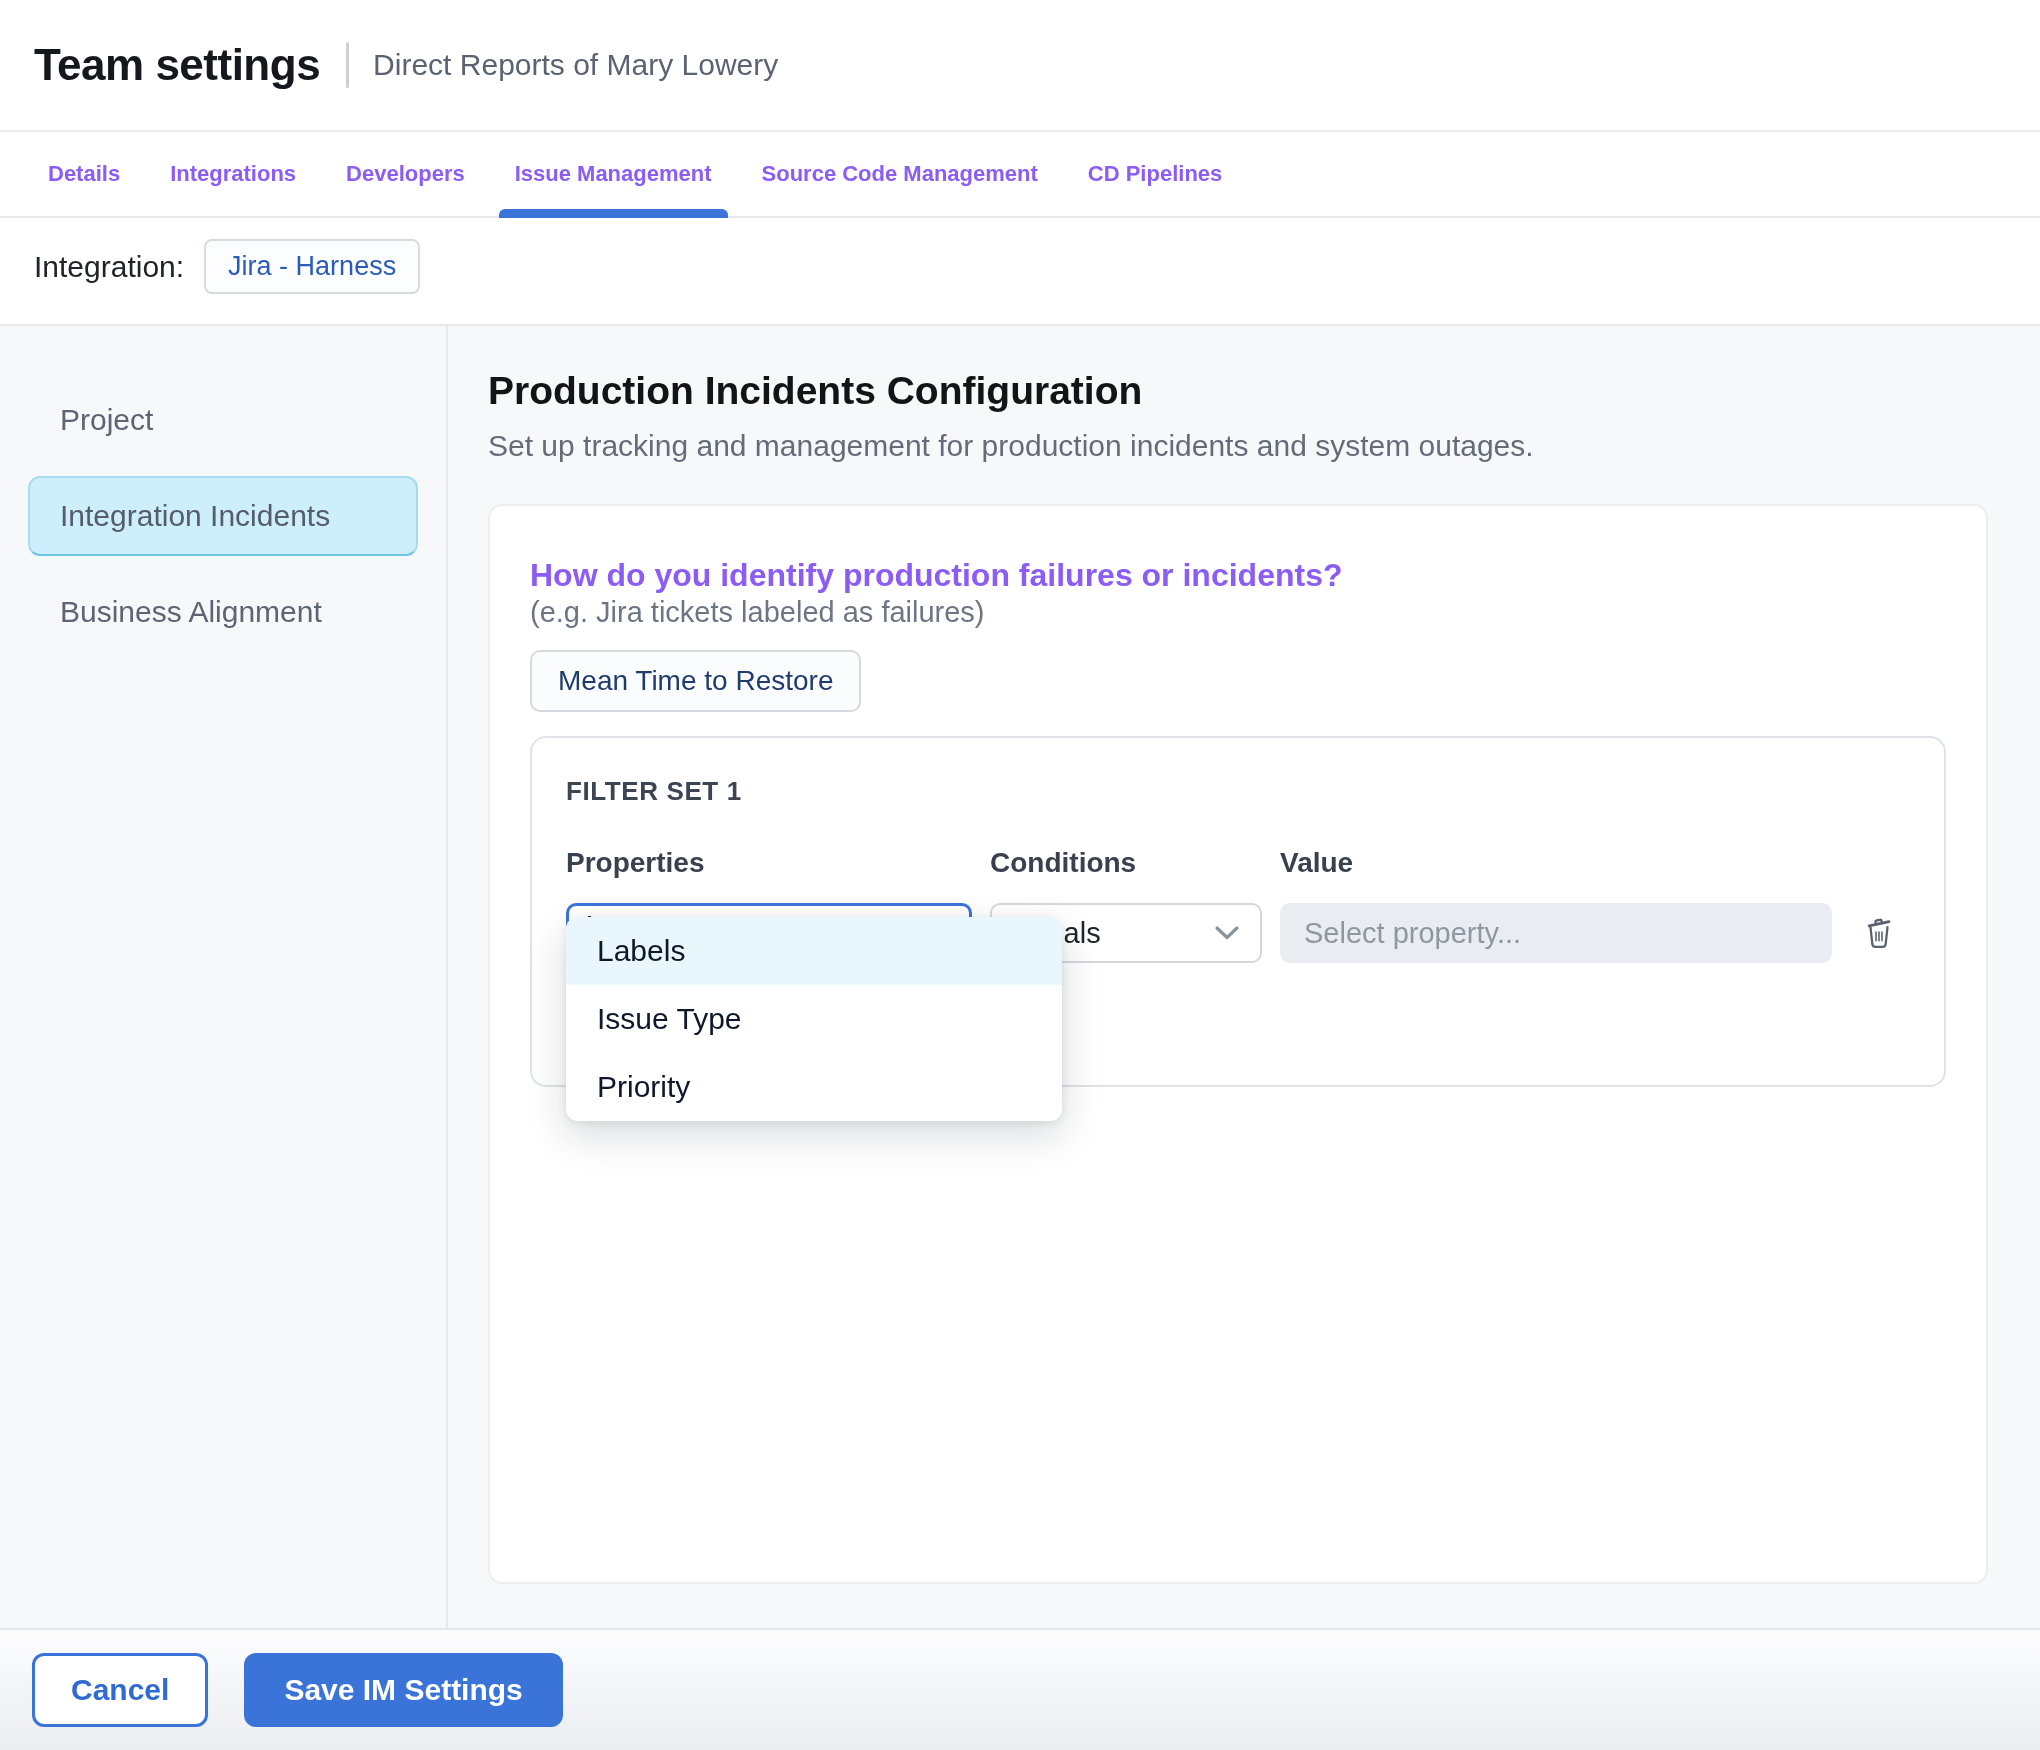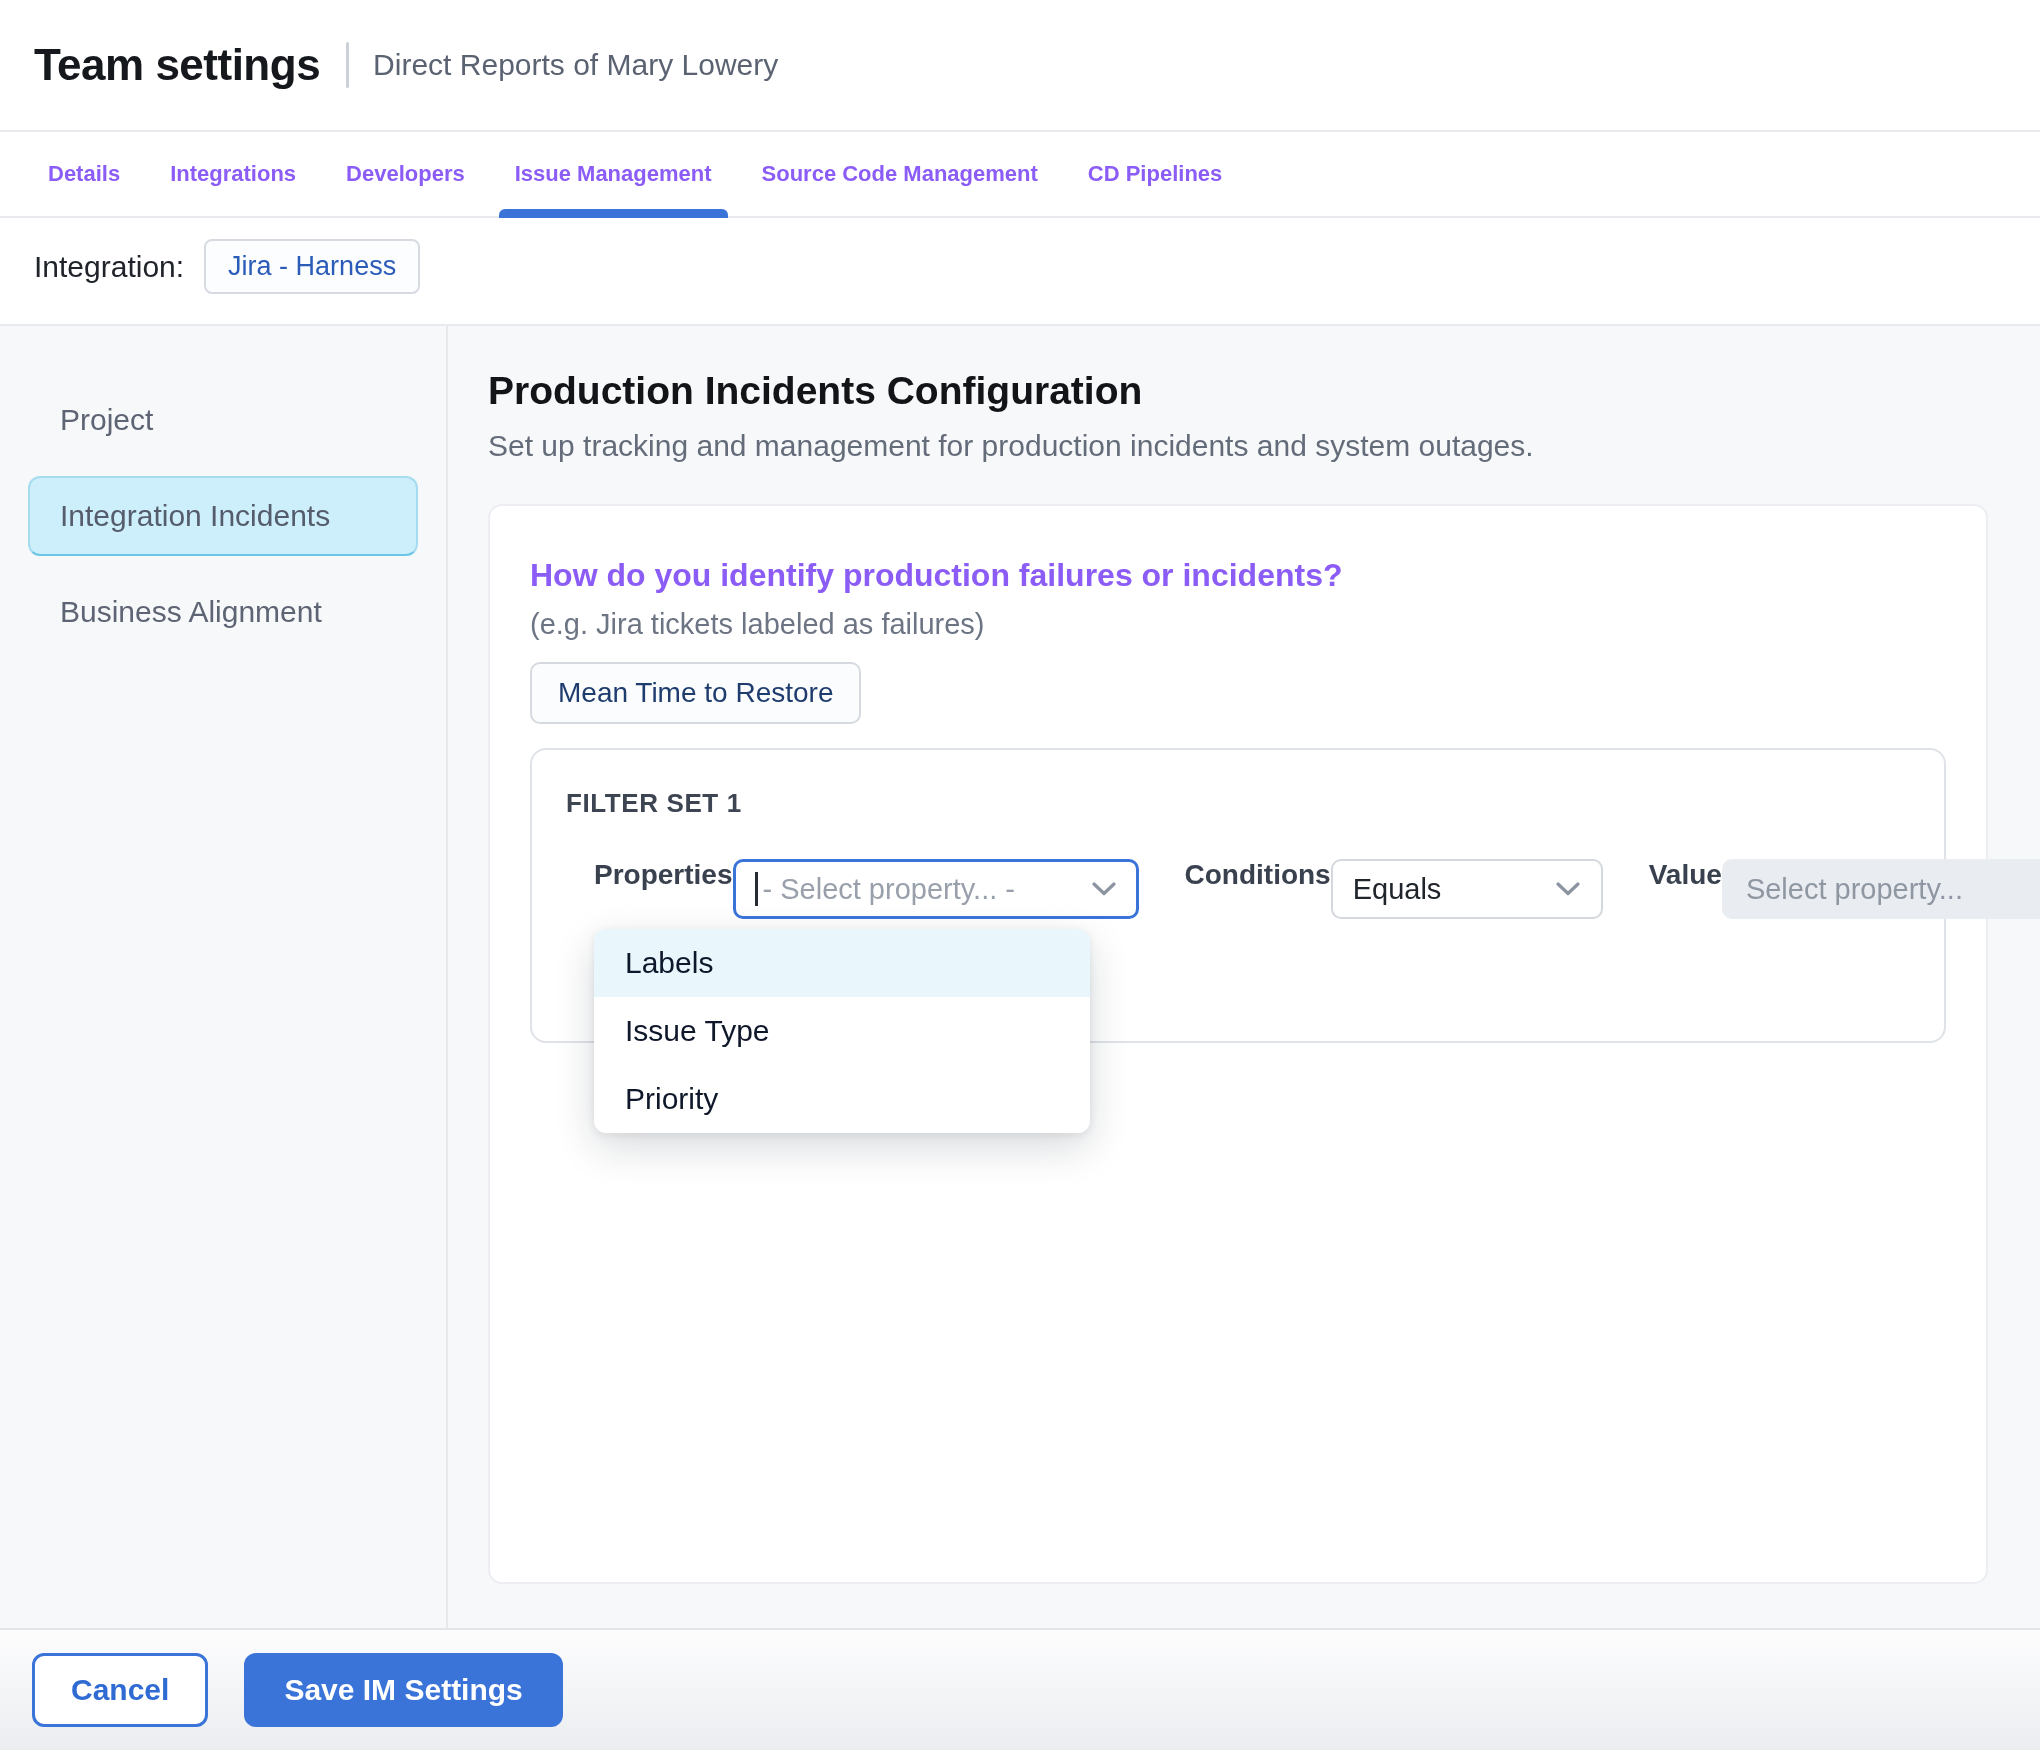--- a/index.html
+++ b/index.html
@@ -38,28 +38,28 @@
        border:2px solid transparent;border-radius:12px;cursor:pointer;}
   .side-item.selected{background:#cdeffb;color:#555c6b;border-color:#a5dcf0;border-bottom-color:#6ec6e6;}
 
   .main{flex:1 1 auto;padding:42px 52px 0 40px;min-width:0;}
   .main-title{font-size:39px;font-weight:700;color:#121418;line-height:46px;}
   .main-subtitle{font-size:30px;color:#646c7a;margin-top:14px;line-height:36px;}
 
   .card{margin-top:40px;background:#ffffff;border:2px solid #eceef2;border-radius:14px;
         padding:50px 40px 0 40px;height:1080px;position:relative;}
   .question{font-size:32px;font-weight:700;color:#8b5cf6;line-height:38px;}
-  .hint{font-size:29px;color:#6d7585;margin-top:12px;line-height:36px;}
+  .hint{font-size:29px;color:#6d7585;line-height:36px;}
   .metric-tab{display:inline-block;margin-top:20px;padding:13px 26px;border:2px solid #d6dae0;
         border-radius:10px;color:#1f3c6e;font-size:28px;font-weight:500;background:#fbfcfd;cursor:pointer;}
 
   .filter-box{margin-top:24px;border:2px solid #dfe3e8;border-radius:16px;padding:38px 34px 122px 34px;}
   .fs-title{font-size:26px;font-weight:700;color:#3d4552;letter-spacing:0.6px;}
   .fs-row{display:flex;gap:18px;margin-top:40px;align-items:flex-end;}
-  .fs-col{display:flex;flex-direction:row;margin-left:28px;}
+  .fs-col{display:flex;flex-direction:column;}
   .col-label{font-size:28px;font-weight:700;color:#3a414e;margin-bottom:24px;}
 
   .select{height:60px;border:2px solid #d4d8de;border-radius:10px;background:#fff;
         display:flex;align-items:center;padding:0 20px;font-size:29px;color:#20242b;cursor:pointer;}
   .select.focused{border:3px solid #3b74d9;padding:0 19px;}
   .placeholder{color:#99a0ab;}
   .text-caret{width:3px;height:34px;background:#272b33;margin-right:5px;flex:0 0 auto;}
   .chev{margin-left:auto;display:flex;align-items:center;padding-left:14px;}
 
   .col-properties .select{width:406px;}

